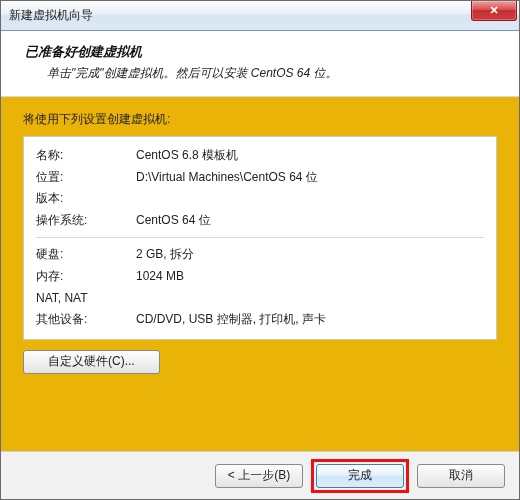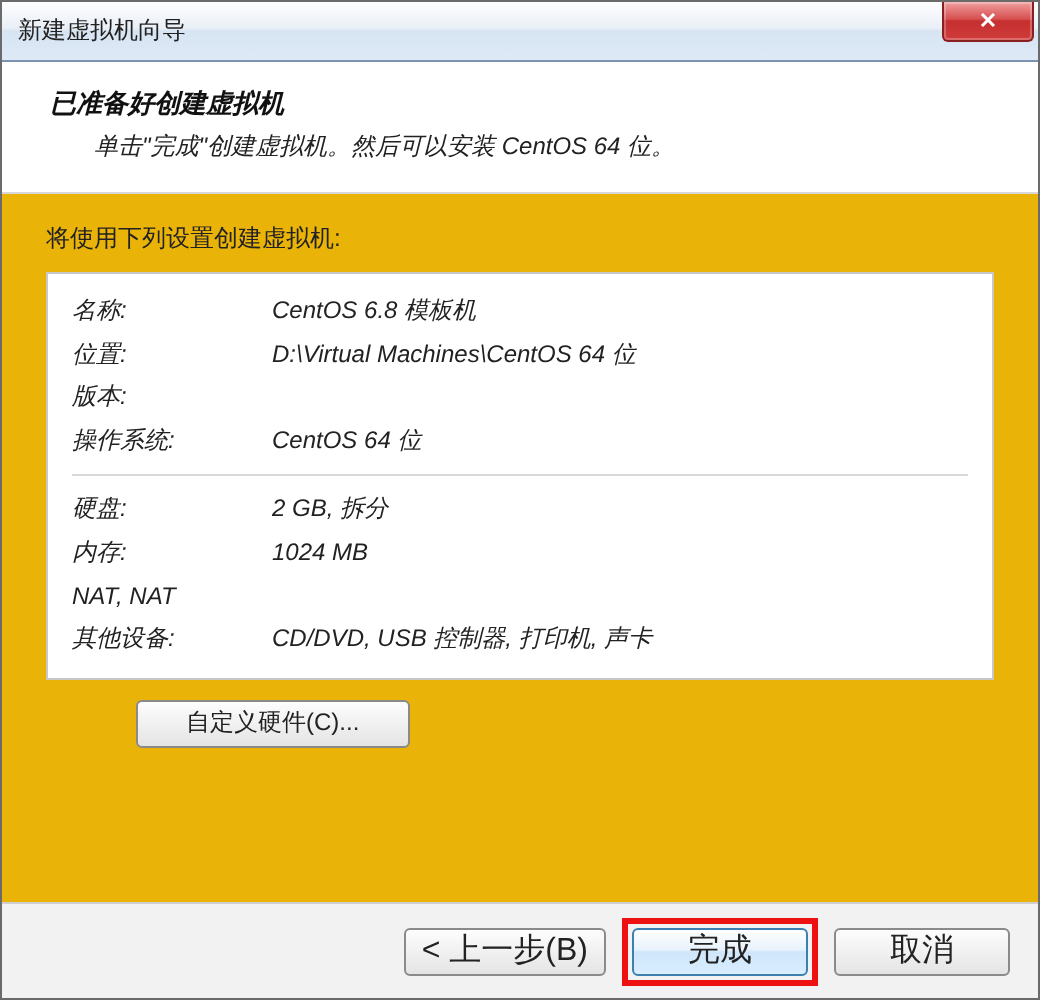--- a/index.html
+++ b/index.html
@@ -50,25 +50,25 @@
     font-size: 12px;
     color: #222;
   }
   .body-intro { margin-bottom: 8px; }
   .summary-box {
     background: #fff;
     border: 1px solid #c8c8c8;
     padding: 8px 12px;
     line-height: 1.8;
   }
-  .row { display: flex; font-style: italic; }
+  .row { display: flex; }
   .row .lbl { width: 100px; }
   .row .val { flex: 1; }
   .hr { border: none; border-top: 1px solid #d8d8d8; margin: 6px 0; }
-  .customize-row { margin-top: 10px; margin-left: 45px; }
+  .customize-row { margin-top: 10px; }
   .customize-btn {
     height: 24px;
     padding: 0 24px;
     background: linear-gradient(to bottom, #fdfdfd, #e4e4e4);
     border: 1px solid #8a8a8a;
     border-radius: 3px;
     font-size: 12px;
     color: #222;
     cursor: pointer;
   }
@@ -79,21 +79,21 @@
     display: flex; align-items: center; justify-content: flex-end;
     padding: 0 14px;
     gap: 8px;
   }
   .btn {
     height: 24px; min-width: 88px;
     padding: 0 8px;
     background: linear-gradient(to bottom, #fdfdfd, #e4e4e4);
     border: 1px solid #8a8a8a;
     border-radius: 3px;
-    font-size: 16px; color: #222;
+    font-size: 12px; color: #222;
     cursor: pointer;
   }
   .btn-finish-wrap {
     border: 3px solid #e11; padding: 2px;
   }
   .btn-finish {
     background: linear-gradient(to bottom, #fefefe, #e8f2fc 45%, #cfe6fb 50%, #d9edff 100%);
     border: 1px solid #3c7fb1;
   }
 </style>

